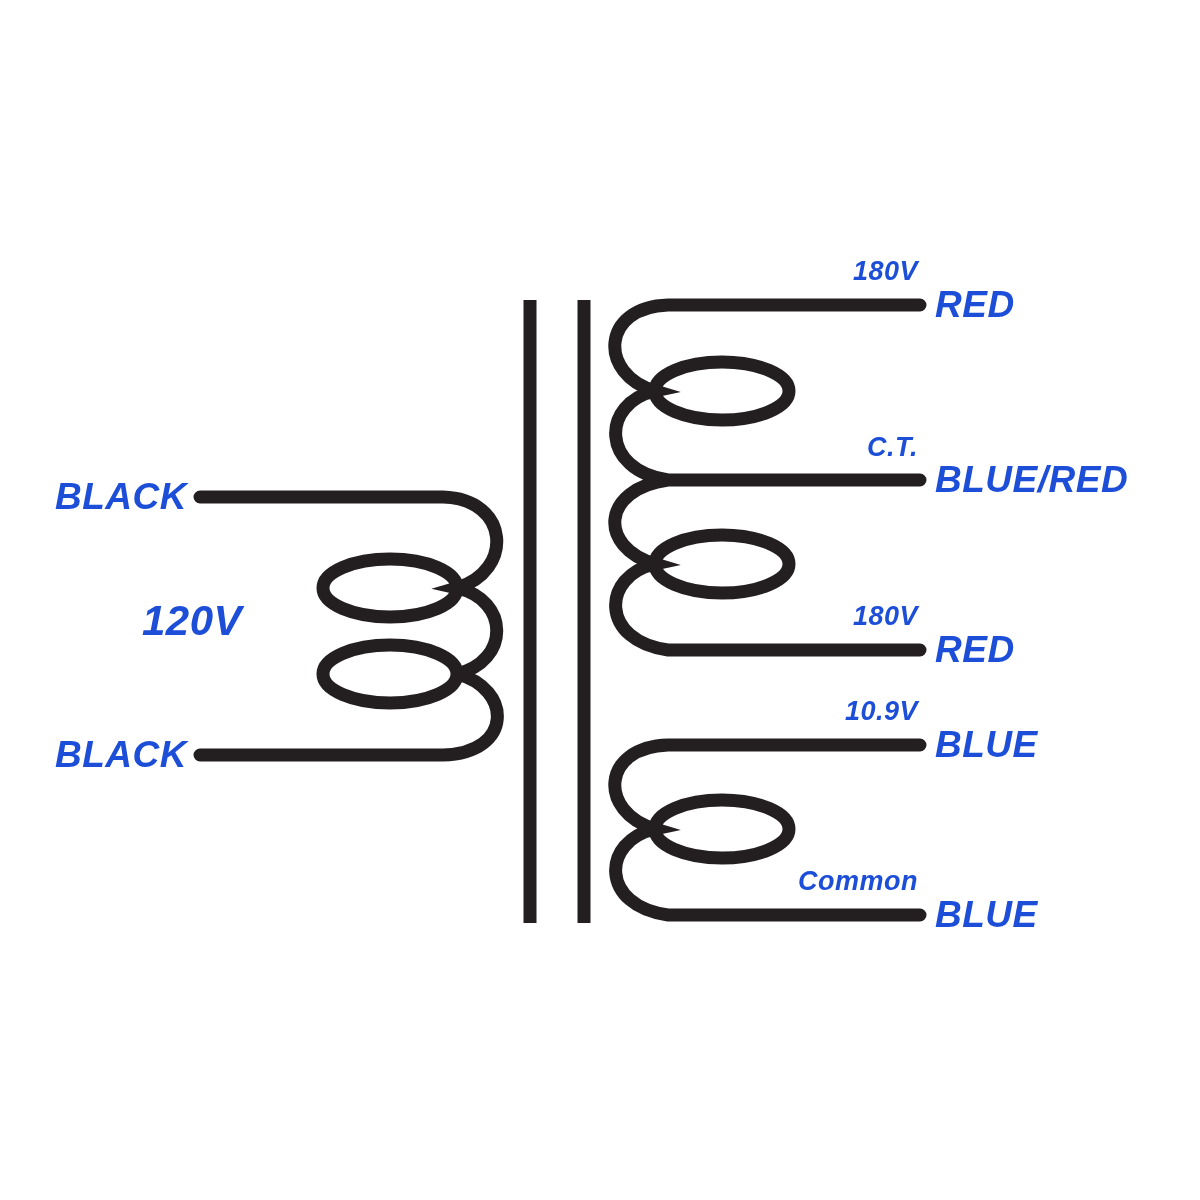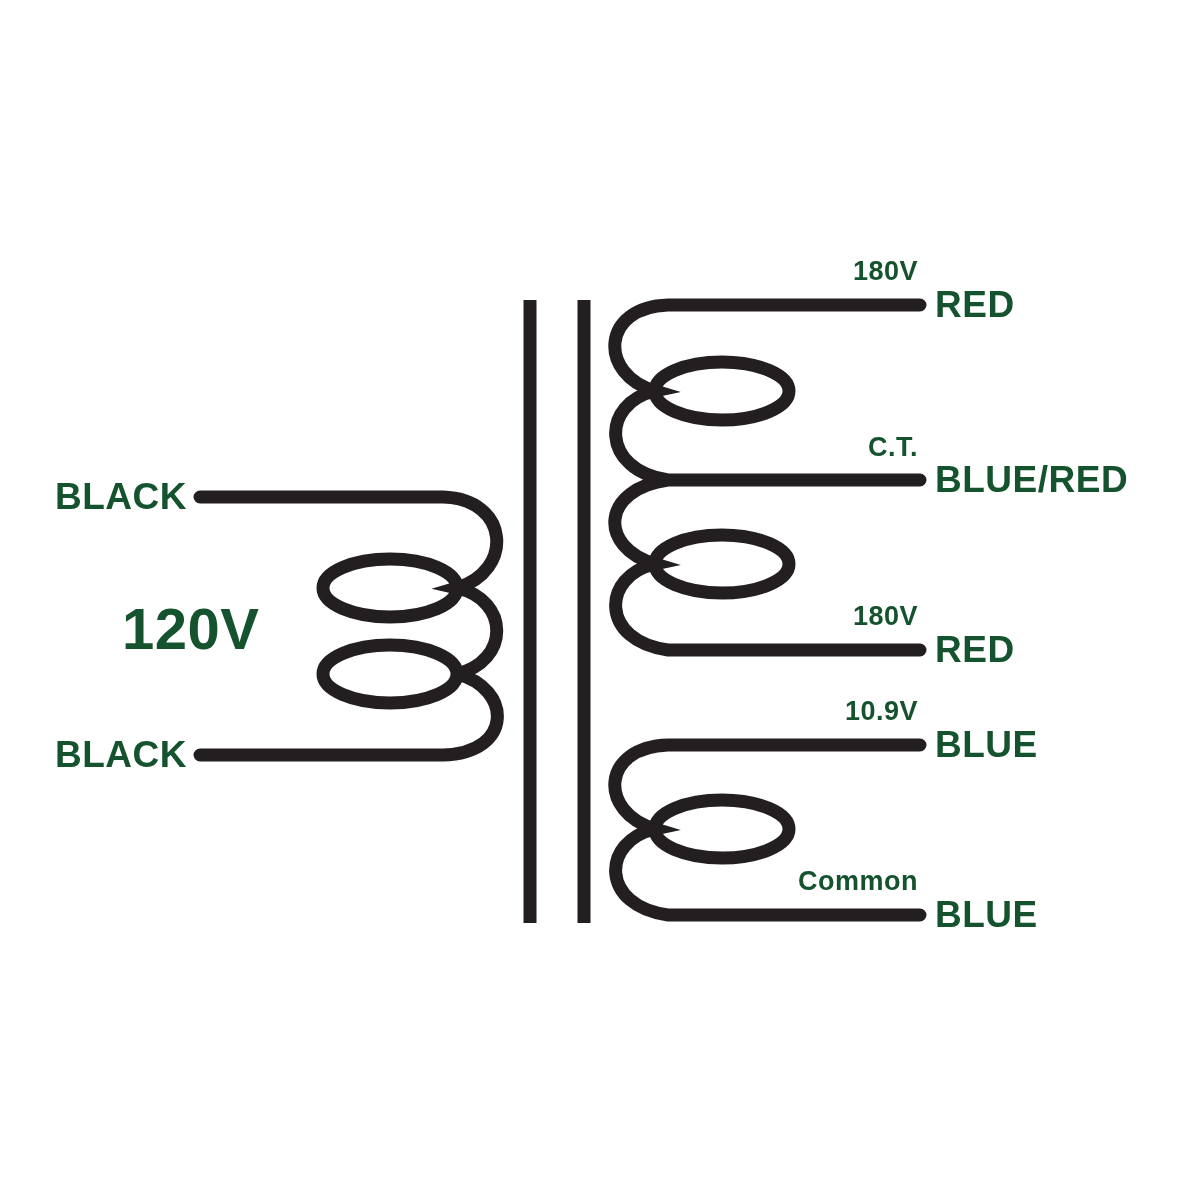--- a/index.html
+++ b/index.html
@@ -16,27 +16,28 @@
     font-family: "Liberation Sans", sans-serif;
   }
   .stage svg {
     position: absolute;
     top: 0;
     left: 0;
   }
   .label {
     position: absolute;
     font-weight: bold;
-    color: #14532d;
+    color: #1d4ed8;
     white-space: nowrap;
     line-height: 1;
     letter-spacing: 0.5px;
+    font-style: italic;
   }
   .label-lg { font-size: 37px; }
-  .label-xl { font-size: 58px; }
+  .label-xl { font-size: 42px; margin-left: 20px; }
   .label-sm { font-size: 27px; }
   .right-tag {
     right: 282px;
     text-align: right;
   }
 </style>
 </head>
 <body>
 
 <div class="stage">

